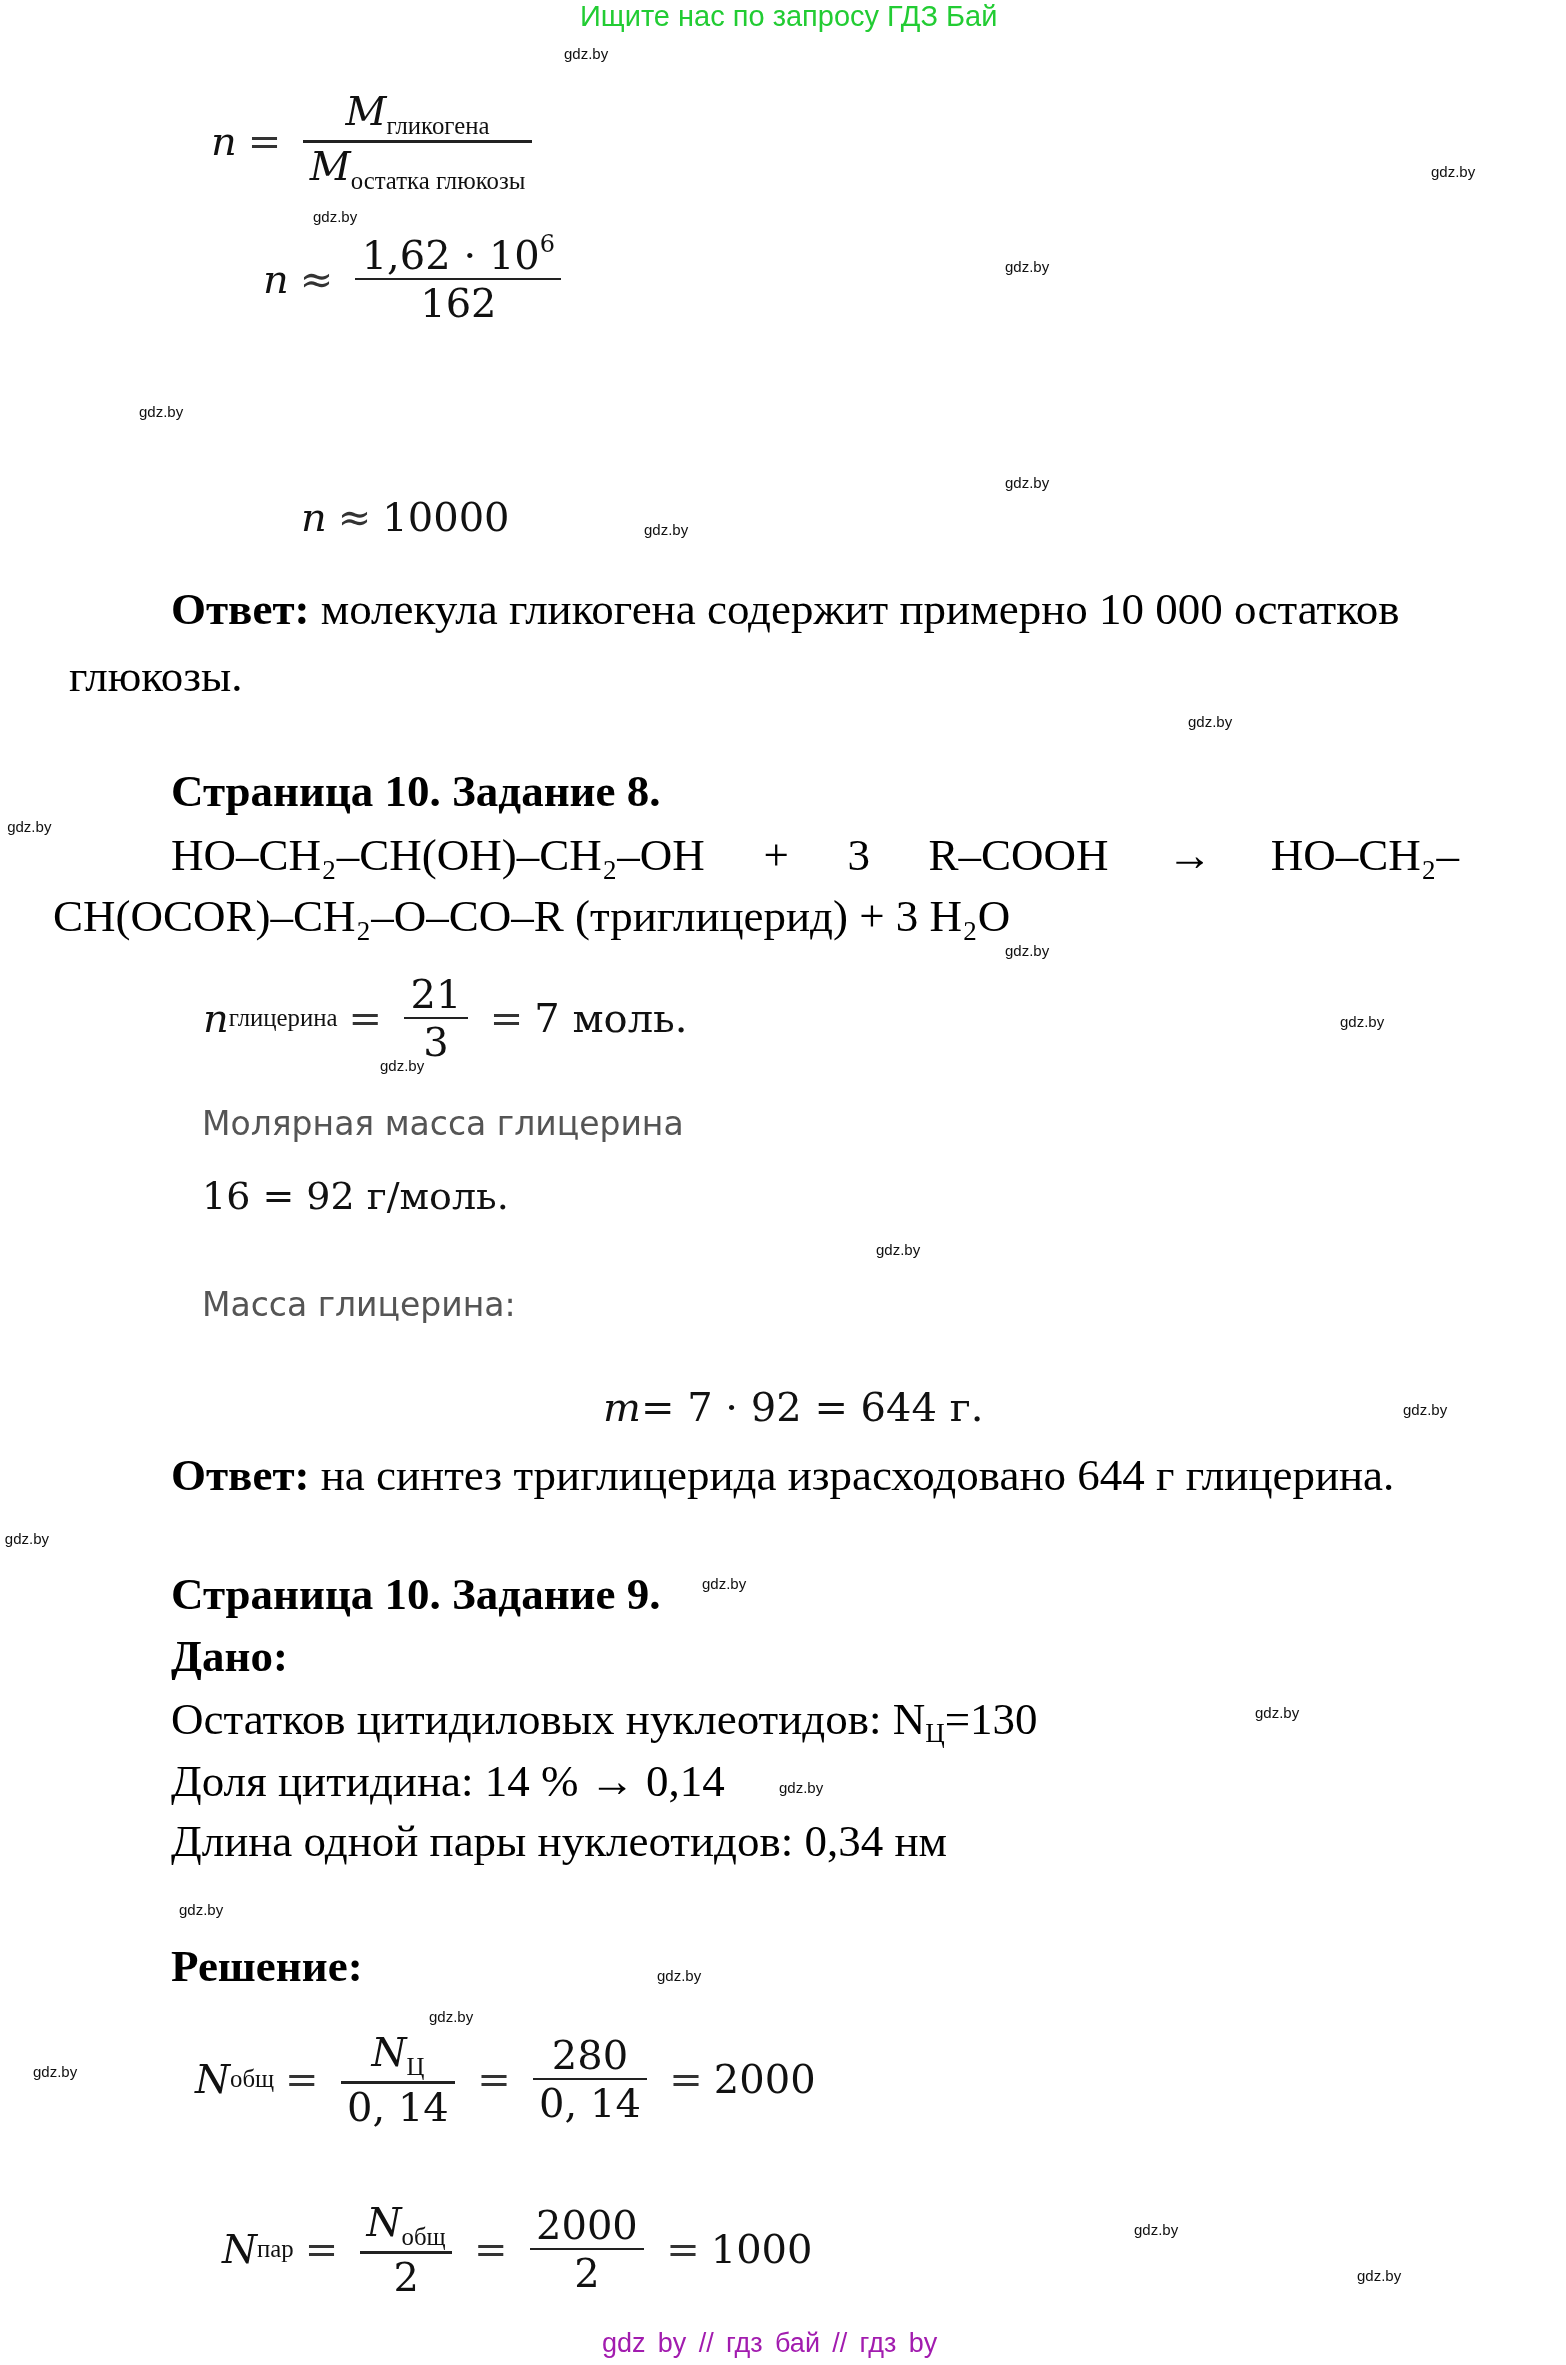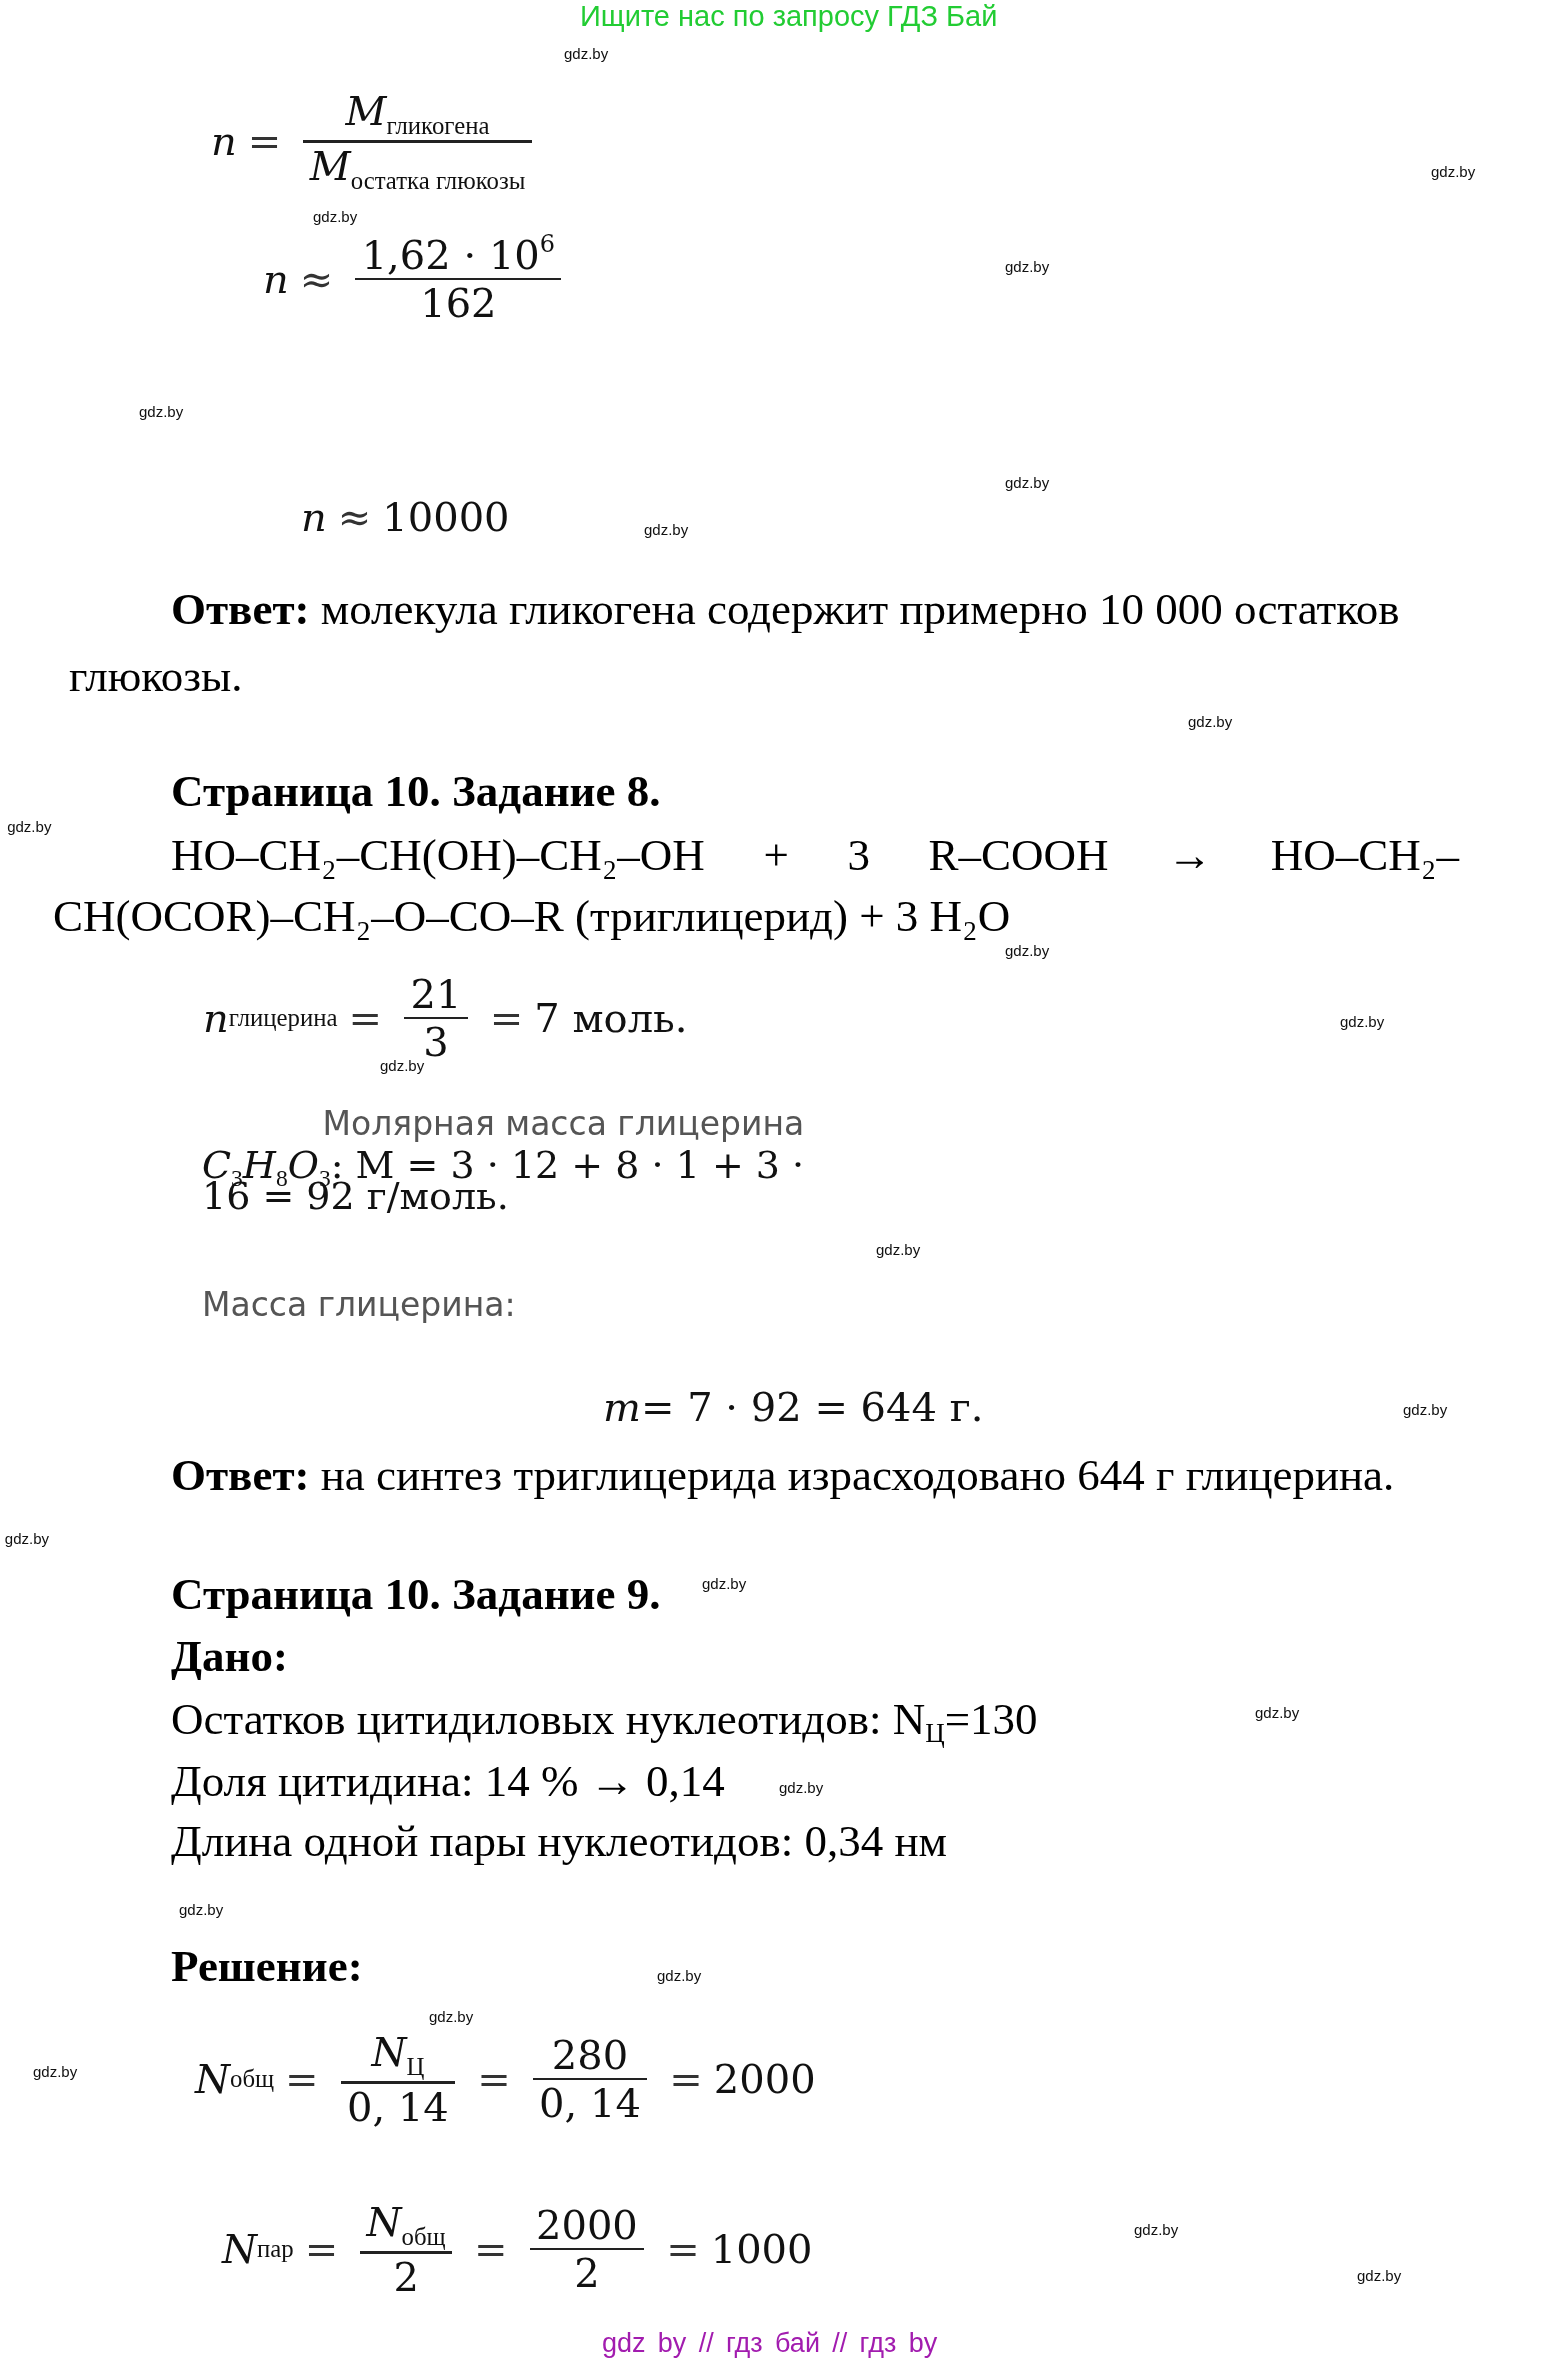--- a/index.html
+++ b/index.html
@@ -100,25 +100,22 @@
   <span class="op">=</span>
   <span class="frac">
     <span class="num">21</span>
     <span class="bar"></span>
     <span class="den">3</span>
   </span>
   <span class="op">=</span>
   <span>7 моль.</span>
 </div>
 
-<div class="abs" style="left:202px;top:1104px;display:flex;align-items:flex-end;flex-direction:column;">
+<div class="abs" style="left:202px;top:1104px;display:flex;align-items:flex-start;">
   <span class="gray-sans">Молярная масса глицерина </span>
-  <span class="math" style="display:inline;font-size:38px;">
-    <i>C</i><span class="sub">3</span><i>H</i><span class="sub">8</span><i>O</i><span class="sub">3</span><span>: M = 3 · 12 + 8 · 1 + 3 ·</span>
-  </span>
 </div>
 <div class="abs math" style="left:202px;top:1174px;font-size:38px;">16 = 92 г/моль.</div>
 
 <div class="abs gray-sans" style="left:202px;top:1285px;">Масса глицерина:</div>
 
 <div class="abs math" style="left:603px;top:1384px;">
   <i>m</i>
     <span> = 7 · 92 = 644 г.</span>
 </div>
 

